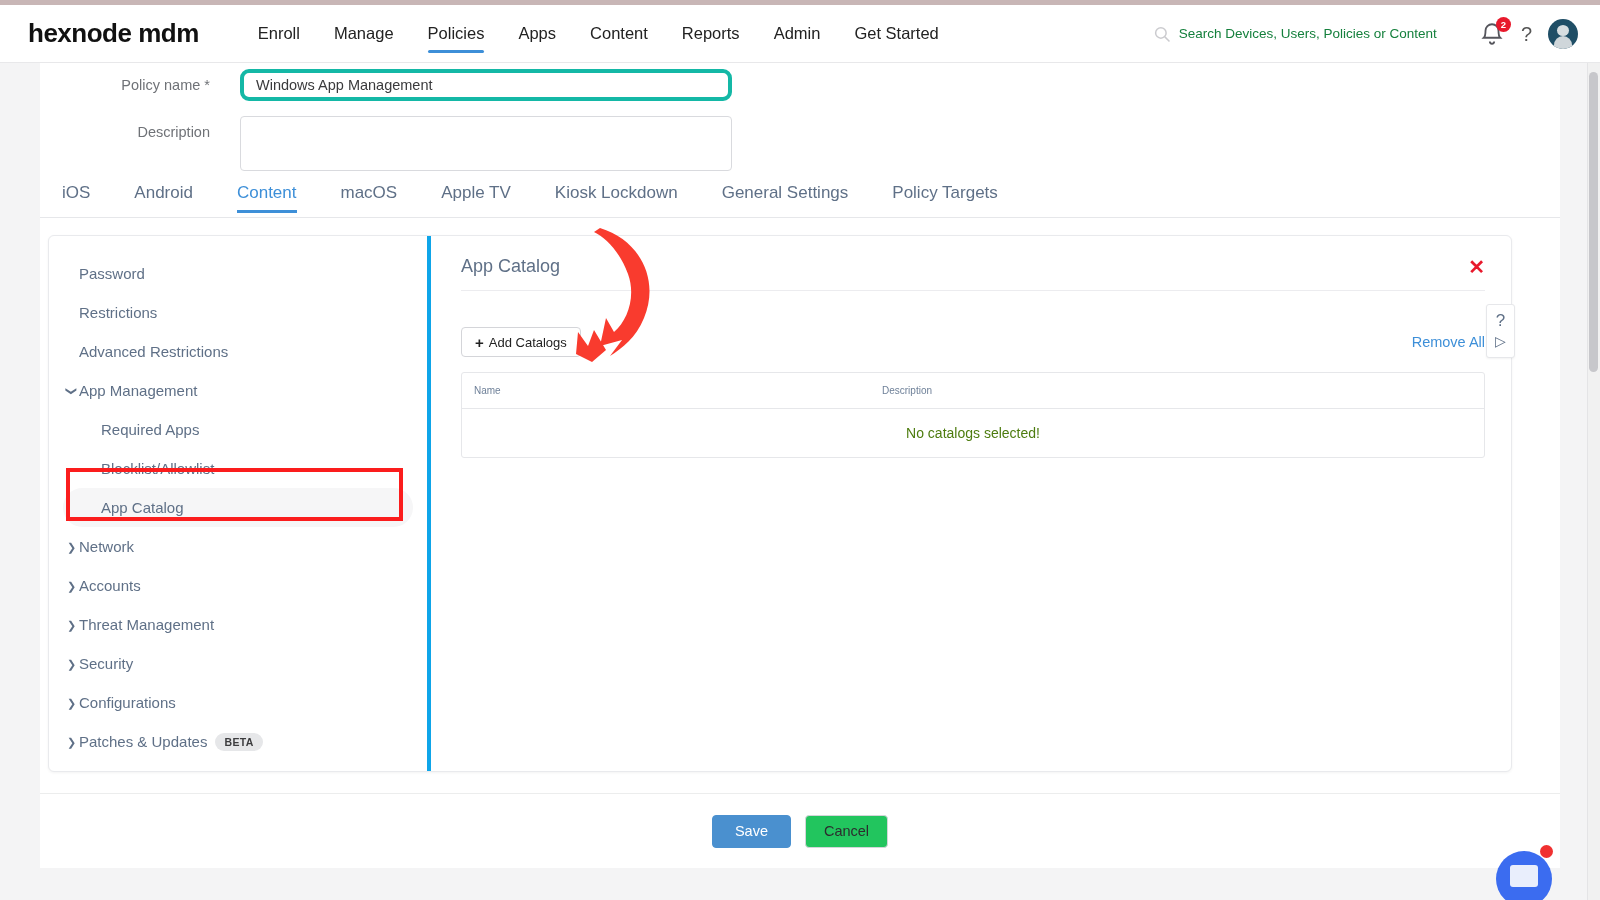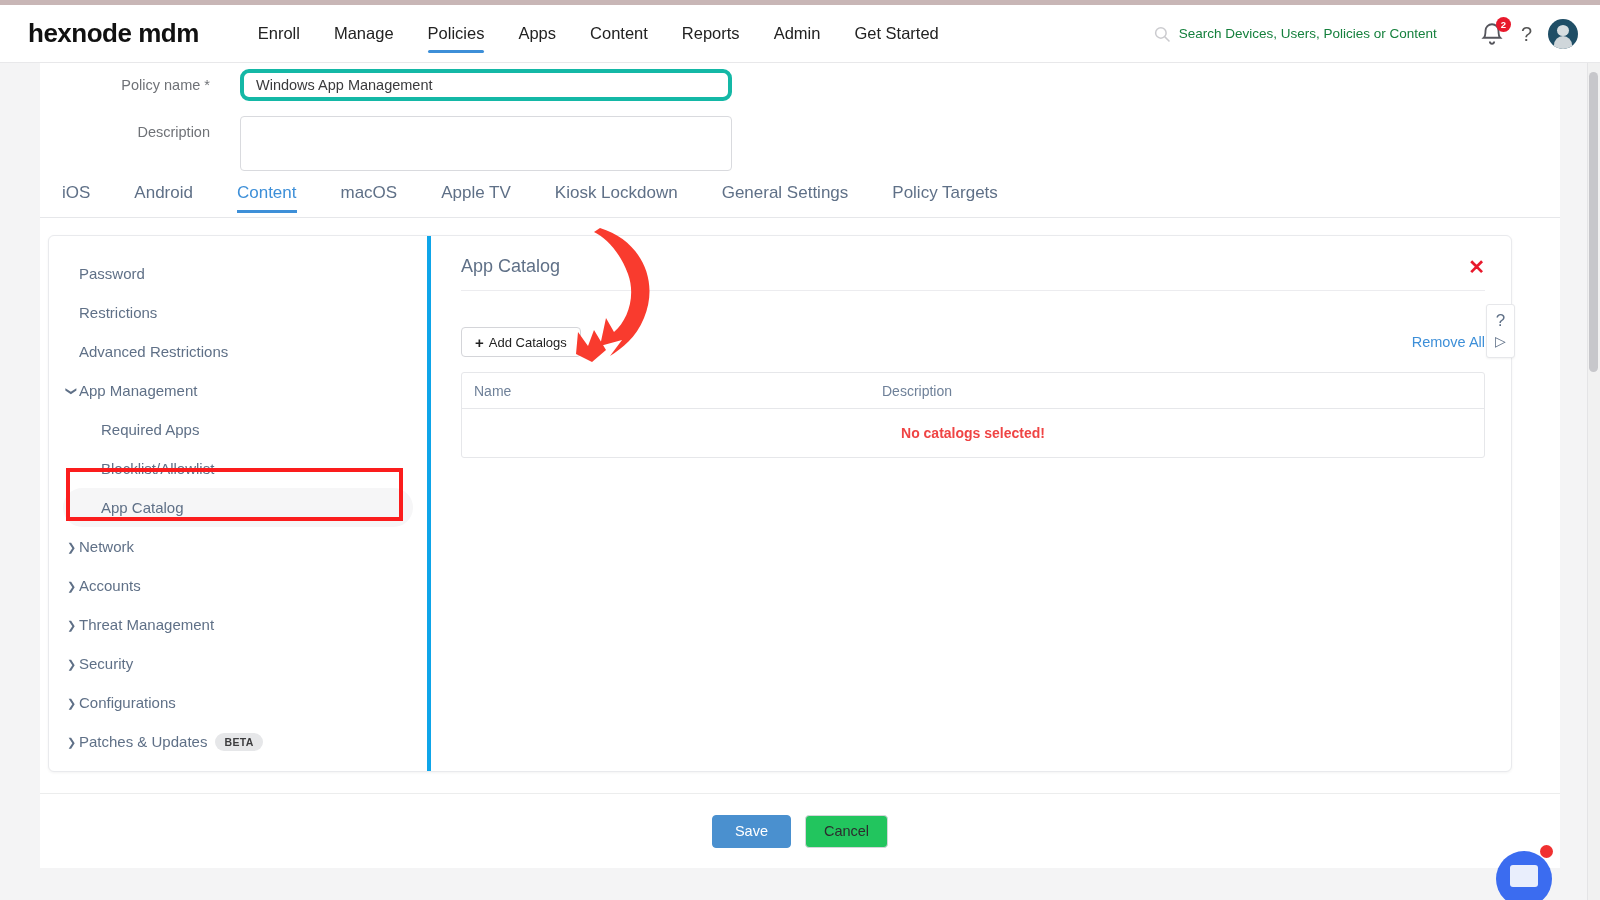--- a/index.html
+++ b/index.html
@@ -160,26 +160,26 @@
     font-family: "Liberation Sans", sans-serif;
   }
   .btn-add .plus { font-size: 15px; font-weight: 700; line-height: 1; }
   .remove-all { font-size: 14.5px; color: #3d8fd8; cursor: pointer; }
 
   .tbl {
     margin-top: 15px; border: 1px solid #e6e7ea; border-radius: 3px;
     background: #fff; overflow: hidden;
   }
   .tbl-head { display: flex; border-bottom: 1px solid #e6e7ea; height: 36px; align-items: center; }
-  .th { font-size: 14px; color: #6f8199; }
+  .th { font-size: 10px; color: #6f8199; }
   .th.c1 { width: 420px; padding-left: 12px; }
   .th.c2 { flex: 1; }
   .tbl-empty {
     height: 48px; display: flex; align-items: center; justify-content: center;
-    font-size: 14px; font-weight: 700; color: #ef4444;
+    font-size: 14px; font-weight: 400; color: #4d7c0f;
   }
 
   
   .help-tab {
     position: absolute; right: -4px; top: 68px;
     width: 29px; padding: 7px 0 9px 0;
     background: #fff; border: 1px solid #e6e7ea; border-radius: 3px;
     display: flex; flex-direction: column; align-items: center; gap: 5px;
     box-shadow: 0 1px 2px rgba(0,0,0,.05);
   }

